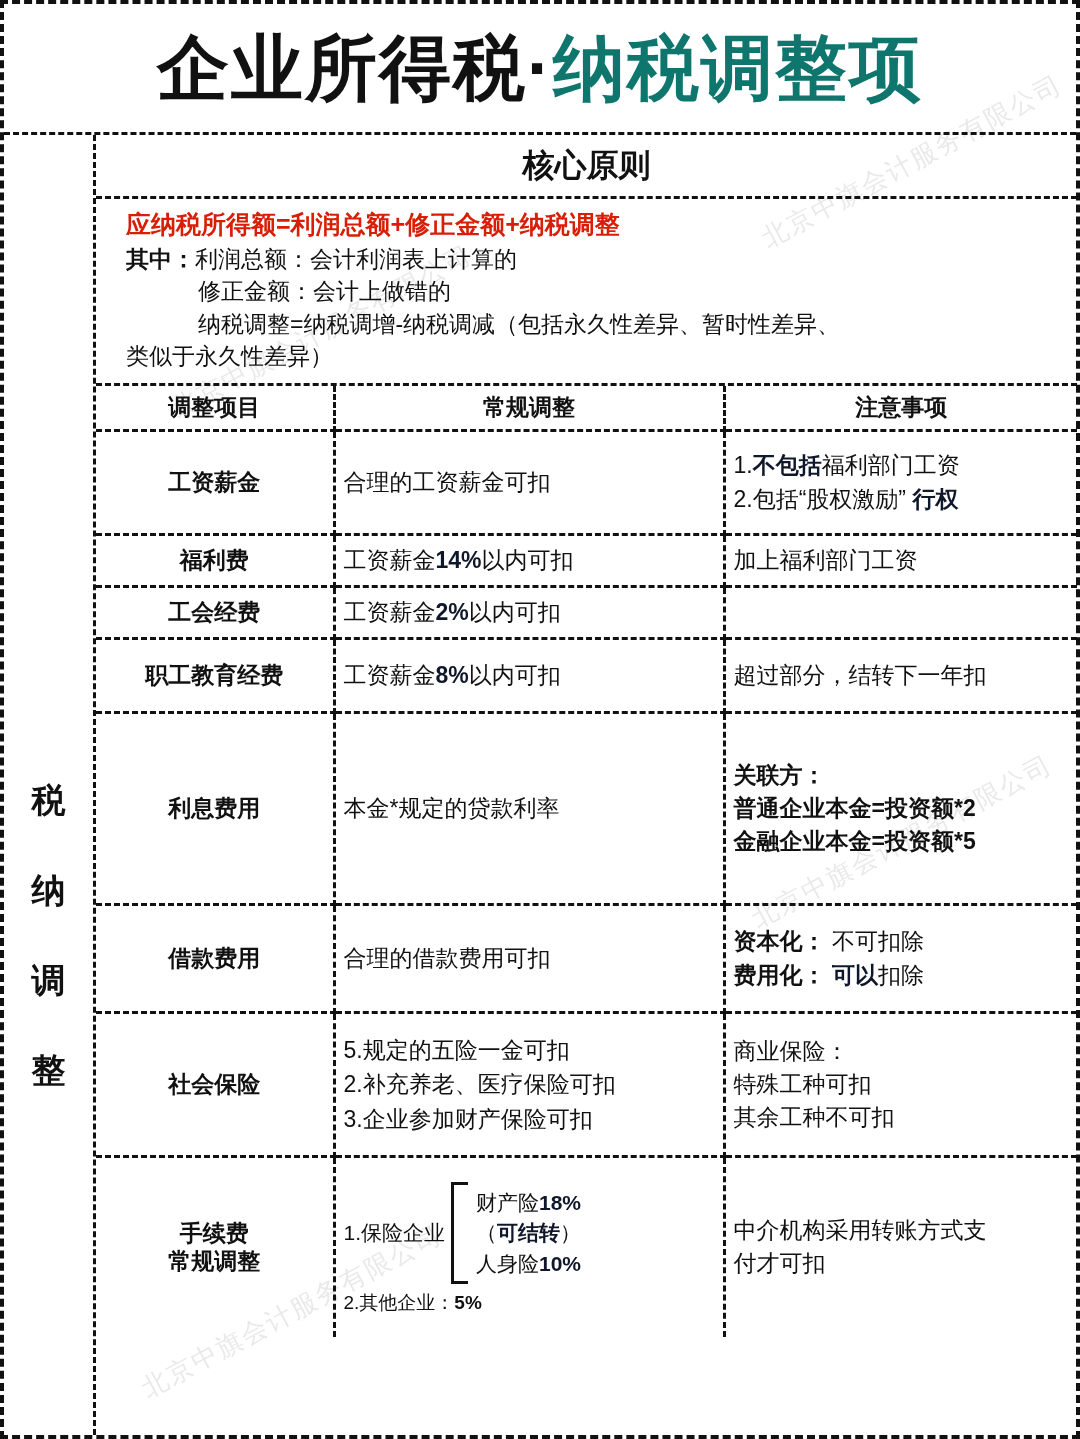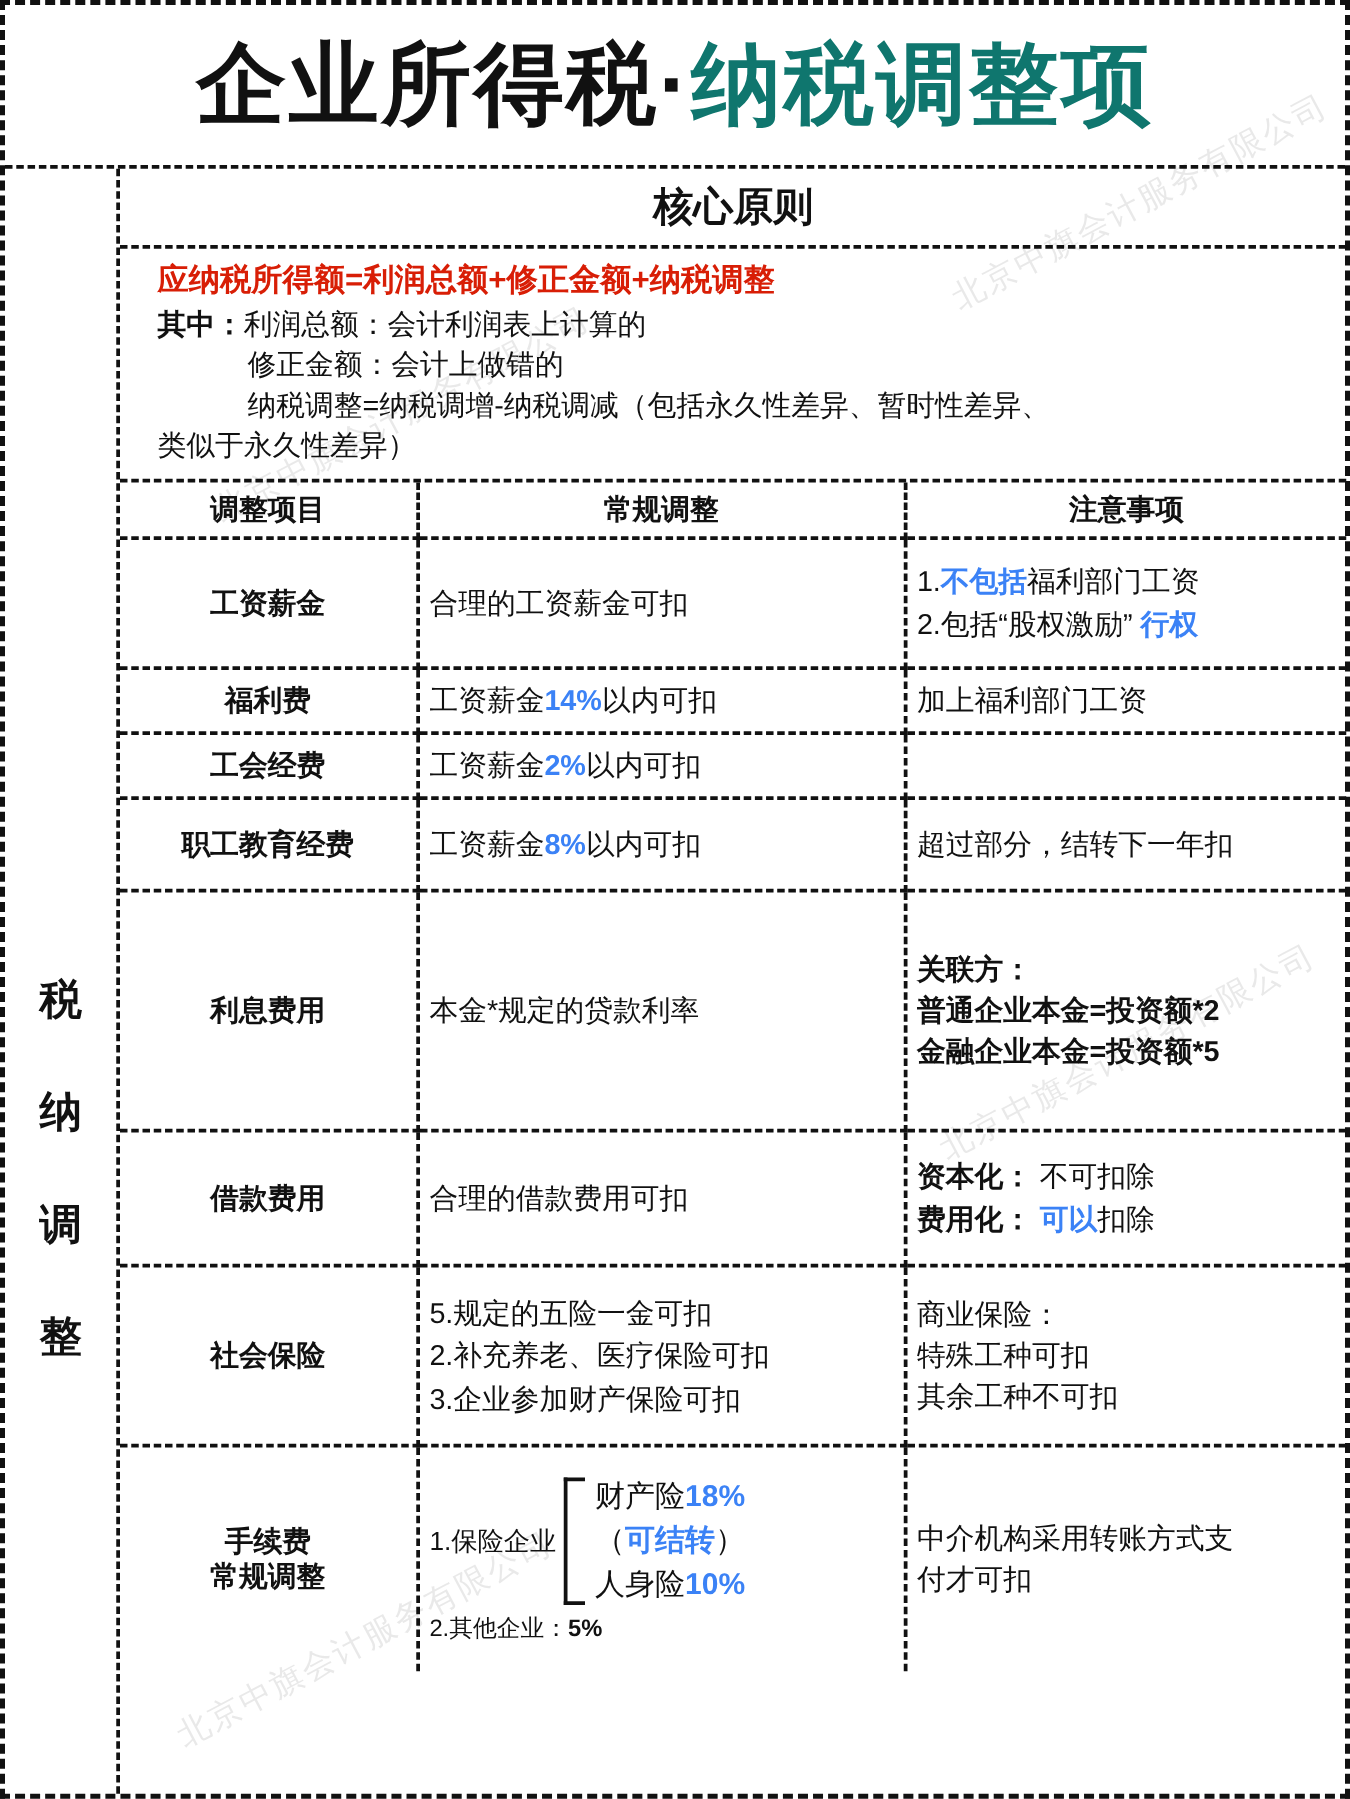--- a/index.html
+++ b/index.html
@@ -129,36 +129,36 @@
   td.item {
     text-align: center;
     font-weight: bold;
     font-size: 25px;
     line-height: 1.25;
   }
   td.mid { text-align: left; padding-left: 12px; }
   td.note { text-align: left; padding-left: 10px; line-height: 1.45; }
   .red { color: #d81e06; }
   .bold { font-weight: bold; }
-  .rb { color: #3b82f6; font-weight: bold; margin-top: 23px; }
+  .rb { color: #0f172a; font-weight: bold; margin-top: 23px; }
   .nowrap { white-space: nowrap; }
   .ln { line-height: 1.5; }
 
   
   .fee-flex { display: flex; align-items: center; }
   .fee-left { white-space: nowrap; font-size: 21px; }
   .bracket {
     width: 14px;
     align-self: stretch;
     border: 3px solid #111111;
     border-right: none;
     margin: 4px 8px 4px 6px;
     min-height: 96px;
   }
-  .fee-right { font-size: 24px; line-height: 1.45; }
+  .fee-right { font-size: 21px; line-height: 1.45; }
   .fee-other { margin-top: 2px; font-size: 19px; white-space: nowrap; }
 </style>
 </head>
 <body>
 
 <div class="page">
 
   <div class="wm" style="left:740px; top:140px;">北京中旗会计服务有限公司</div>
   <div class="wm" style="left:150px; top:310px;">北京中旗会计服务有限公司</div>
   <div class="wm" style="left:730px; top:820px;">北京中旗会计服务有限公司</div>

